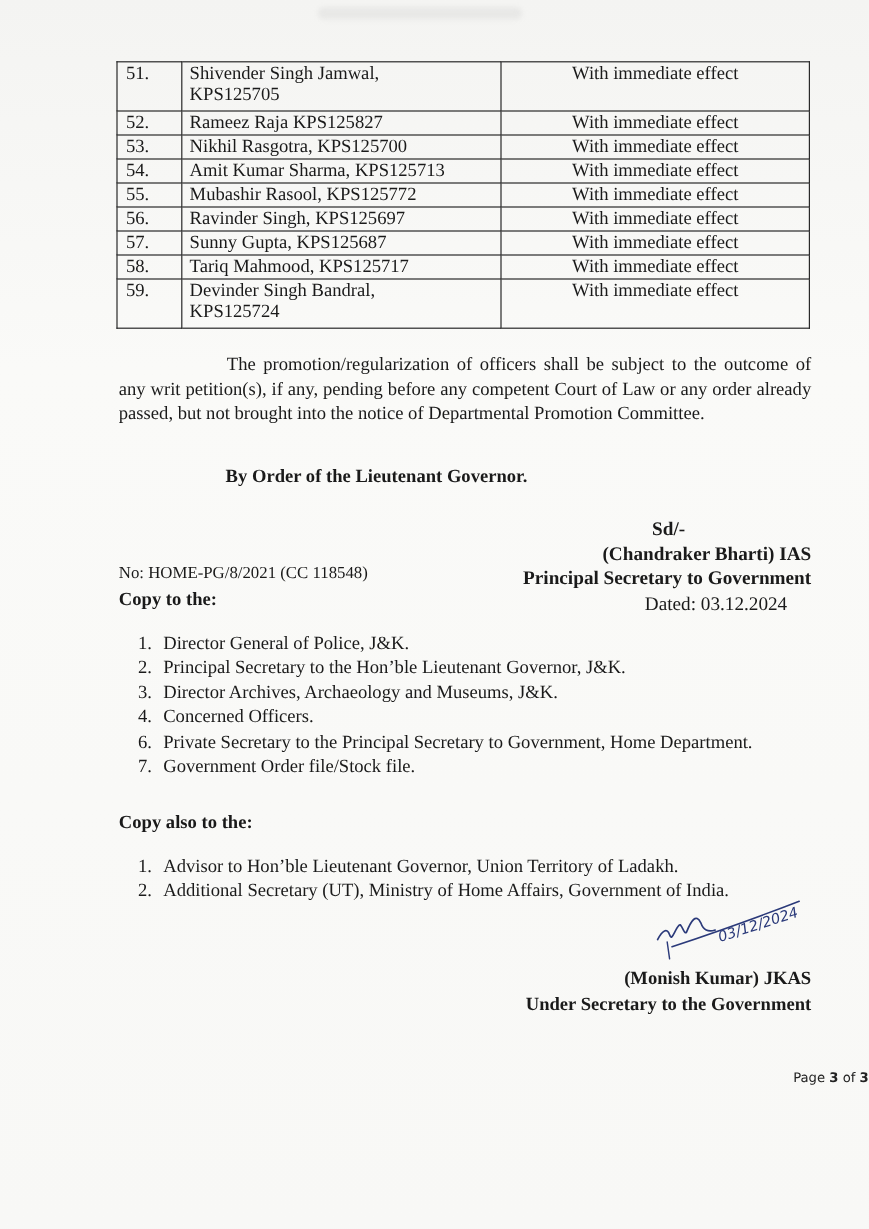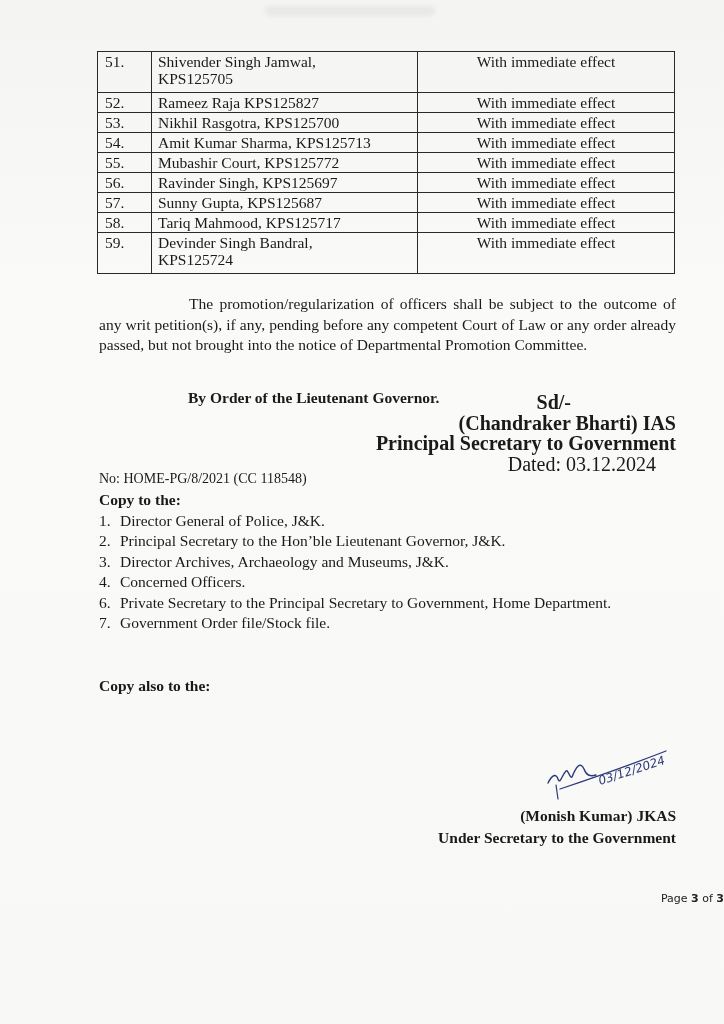--- a/index.html
+++ b/index.html
@@ -74,23 +74,23 @@
     .order {
       position: absolute;
       left: 188px;
       top: 389px;
       font-size: 15.5px;
       font-weight: bold;
     }
     .sig-block {
       position: absolute;
       right: 48px;
-      top: 392px;
+      top: 432px;
       text-align: right;
-      font-size: 20px;
+      font-size: 16px;
       line-height: 20.5px;
     }
     .sig-block .sd {
       font-weight: bold;
       margin-right: 105px;
     }
     .sig-block .bold { font-weight: bold; }
     .sig-block .dated { margin-right: 20px; }
     .ref-no {
       position: absolute;
@@ -100,21 +100,21 @@
     }
     .copy-heading {
       position: absolute;
       left: 99px;
       font-size: 15.5px;
       font-weight: bold;
     }
     ol.copy-list {
       position: absolute;
       left: 99px;
-      margin: 0;
+      margin: 16px;
       padding: 0;
       list-style: none;
       font-size: 15.5px;
       line-height: 20.4px;
     }
     ol.copy-list li .num {
       display: inline-block;
       width: 21px;
     }
     .signature {
@@ -168,21 +168,21 @@
         <td class="name">Nikhil Rasgotra, KPS125700</td>
         <td class="effect">With immediate effect</td>
       </tr>
       <tr>
         <td class="sno">54.</td>
         <td class="name">Amit Kumar Sharma, KPS125713</td>
         <td class="effect">With immediate effect</td>
       </tr>
       <tr>
         <td class="sno">55.</td>
-        <td class="name">Mubashir Court, KPS125772</td>
+        <td class="name">Mubashir Rasool, KPS125772</td>
         <td class="effect">With immediate effect</td>
       </tr>
       <tr>
         <td class="sno">56.</td>
         <td class="name">Ravinder Singh, KPS125697</td>
         <td class="effect">With immediate effect</td>
       </tr>
       <tr>
         <td class="sno">57.</td>
         <td class="name">Sunny Gupta, KPS125687</td>
@@ -218,20 +218,24 @@
   <ol class="copy-list" style="top:511px;">
     <li><span class="num">1.</span><span>Director General of Police, J&amp;K.</span></li>
     <li><span class="num">2.</span><span>Principal Secretary to the Hon’ble Lieutenant Governor, J&amp;K.</span></li>
     <li><span class="num">3.</span><span>Director Archives, Archaeology and Museums, J&amp;K.</span></li>
     <li><span class="num">4.</span><span>Concerned Officers.</span></li>
     <li><span class="num">6.</span><span>Private Secretary to the Principal Secretary to Government, Home Department.</span></li>
     <li><span class="num">7.</span><span>Government Order file/Stock file.</span></li>
   </ol>
 
   <div class="copy-heading" style="top:677px;">Copy also to the:</div>
+  <ol class="copy-list" style="top:697px;">
+    <li><span class="num">1.</span><span>Advisor to Hon’ble Lieutenant Governor, Union Territory of Ladakh.</span></li>
+    <li><span class="num">2.</span><span>Additional Secretary (UT), Ministry of Home Affairs, Government of India.</span></li>
+  </ol>
 
   <svg class="signature" viewBox="0 0 140 60">
     <path d="M8 38 C12 30, 16 28, 18 34 C20 40, 22 30, 26 26 C28 24, 30 34, 32 32 C36 22, 40 16, 44 24 C46 30, 50 32, 56 30" fill="none" stroke="#2b3a7a" stroke-width="1.4" stroke-linecap="round"></path>
     <path d="M16 40 L18 54" fill="none" stroke="#2b3a7a" stroke-width="1.2" stroke-linecap="round"></path>
     <path d="M20 44 C50 34, 90 20, 126 6" fill="none" stroke="#2b3a7a" stroke-width="1.3" stroke-linecap="round"></path>
     <text x="60" y="40" font-family="DejaVu Sans, sans-serif" font-size="12" fill="#2b3a7a" transform="rotate(-18 60 40)" font-style="italic">03/12/2024</text>
   </svg>
 
   <div class="under-sig">
     <div>(Monish Kumar) JKAS</div>

